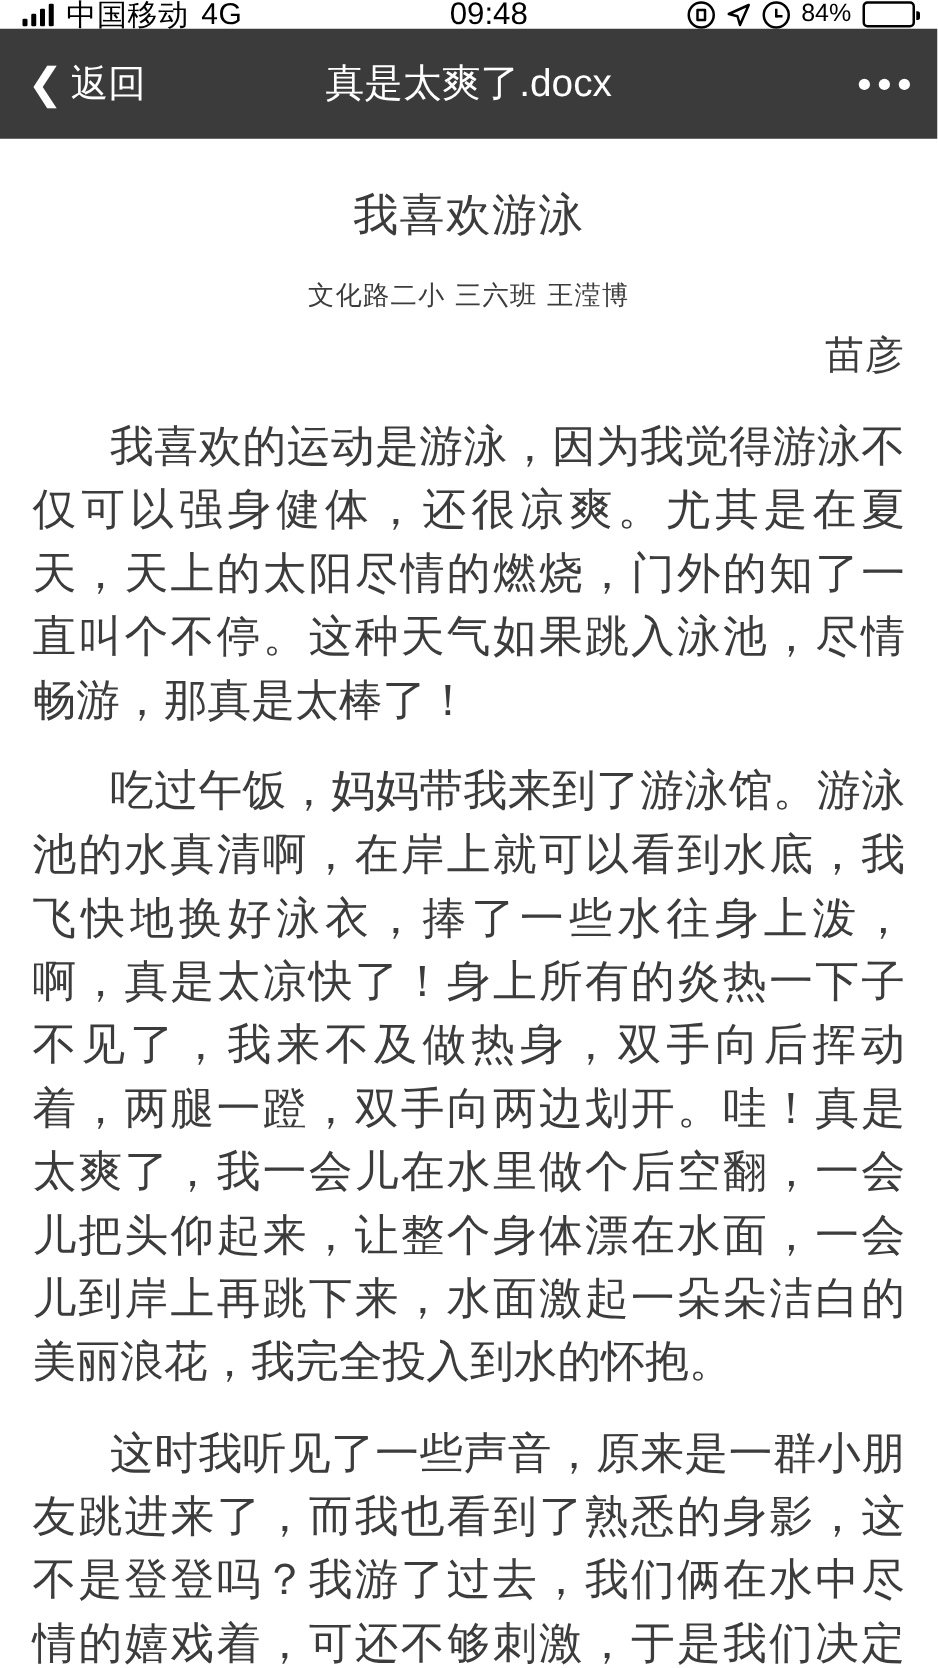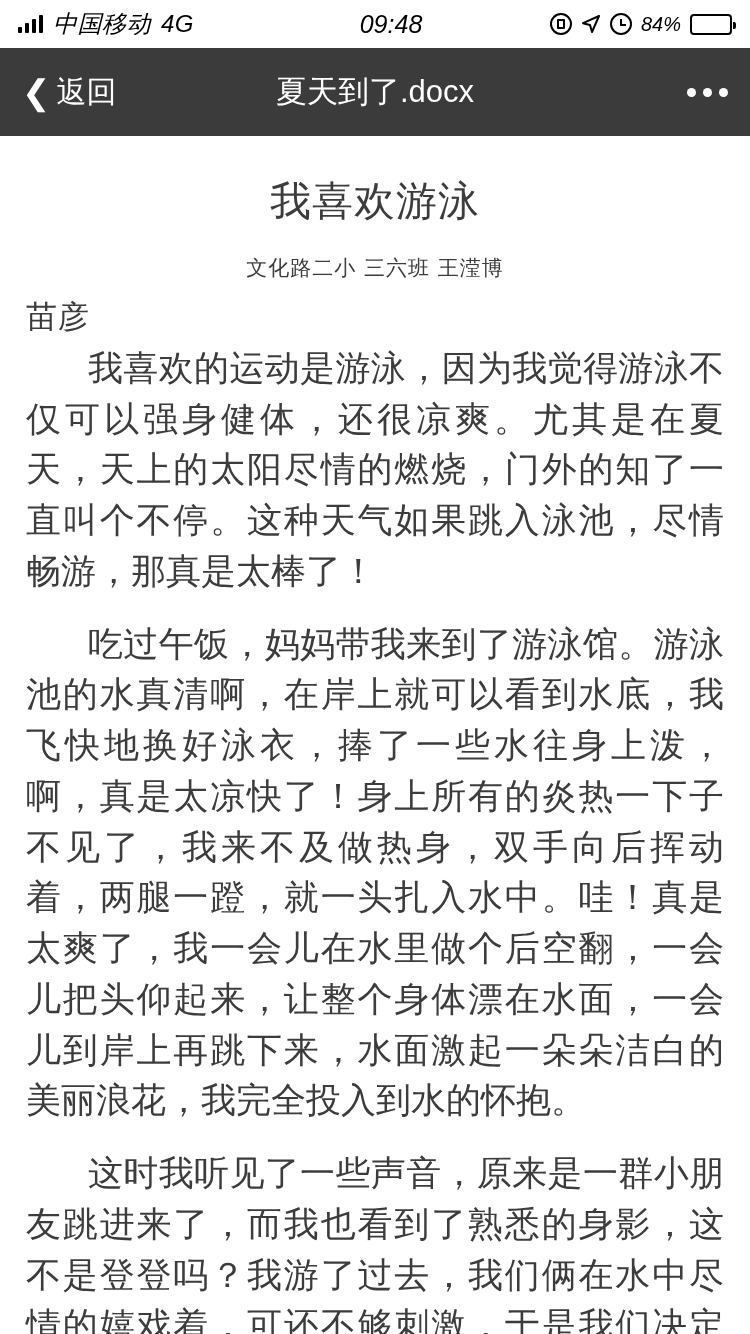--- a/index.html
+++ b/index.html
@@ -9,28 +9,27 @@
   body {
     width: 750px;
     height: 1334px;
     background: #ffffff;
     font-family: "Liberation Sans", "DejaVu Sans", sans-serif;
     overflow: hidden;
   }
 
   
   .status-bar {
-    height: 48px;
+    height: 23px;
     background: #ffffff;
     display: flex;
     align-items: center;
     padding: 0 18px;
     box-sizing: border-box;
     position: relative;
-    font-style: italic;
   }
   .status-left {
     display: flex;
     align-items: center;
     gap: 10px;
   }
   .signal-bars {
     display: flex;
     align-items: flex-end;
     gap: 3px;
@@ -186,38 +185,39 @@
   }
 
   
   .doc {
     padding: 36px 26px 0 26px;
     box-sizing: border-box;
     color: #3c3c3c;
     font-family: "DejaVu Sans", "Liberation Sans", sans-serif;
   }
   .doc-title {
-    font-size: 41px;
+    font-size: 36px;
     text-align: center;
     margin: 0 0 22px 0;
     line-height: 1.45;
     letter-spacing: 1px;
   }
   .doc-byline {
     font-size: 21px;
     margin: 0 0 10px 0;
     line-height: 1.45;
     text-align: center;
     letter-spacing: 1px;
   }
   .doc-byline2 {
     font-size: 31px;
-    margin: 0 0 4px 0;
+    margin: 0 0 26px 0;
     line-height: 1.45;
     letter-spacing: 1px;
+    text-align: right;
   }
   .doc-para {
     font-size: 35px;
     line-height: 1.45;
     margin: 0 0 22px 0;
     text-indent: 62px;
     letter-spacing: 0px;
     text-align: justify;
   }
 </style>
@@ -249,28 +249,28 @@
       <span class="level" style="width:84%"></span>
     </span>
   </div>
 </div>
 
 <div class="nav-bar">
   <div class="nav-back">
     <span class="chev">❮</span>
     <span>返回</span>
   </div>
-  <div class="nav-title">夏天到了.docx</div>
+  <div class="nav-title">真是太爽了.docx</div>
   <div class="nav-more">
     <i></i>
       <i></i>
       <i></i>
   </div>
 </div>
 
 <div class="doc">
   <p class="doc-title">我喜欢游泳</p>
   <p class="doc-byline">文化路二小 三六班 王滢博</p>
   <p class="doc-byline2">苗彦</p>
   <p class="doc-para">我喜欢的运动是游泳，因为我觉得游泳不仅可以强身健体，还很凉爽。尤其是在夏天，天上的太阳尽情的燃烧，门外的知了一直叫个不停。这种天气如果跳入泳池，尽情畅游，那真是太棒了！</p>
-  <p class="doc-para">吃过午饭，妈妈带我来到了游泳馆。游泳池的水真清啊，在岸上就可以看到水底，我飞快地换好泳衣，捧了一些水往身上泼，啊，真是太凉快了！身上所有的炎热一下子不见了，我来不及做热身，双手向后挥动着，两腿一蹬，就一头扎入水中。哇！真是太爽了，我一会儿在水里做个后空翻，一会儿把头仰起来，让整个身体漂在水面，一会儿到岸上再跳下来，水面激起一朵朵洁白的美丽浪花，我完全投入到水的怀抱。</p>
+  <p class="doc-para">吃过午饭，妈妈带我来到了游泳馆。游泳池的水真清啊，在岸上就可以看到水底，我飞快地换好泳衣，捧了一些水往身上泼，啊，真是太凉快了！身上所有的炎热一下子不见了，我来不及做热身，双手向后挥动着，两腿一蹬，双手向两边划开。哇！真是太爽了，我一会儿在水里做个后空翻，一会儿把头仰起来，让整个身体漂在水面，一会儿到岸上再跳下来，水面激起一朵朵洁白的美丽浪花，我完全投入到水的怀抱。</p>
   <p class="doc-para">这时我听见了一些声音，原来是一群小朋友跳进来了，而我也看到了熟悉的身影，这不是登登吗？我游了过去，我们俩在水中尽情的嬉戏着，可还不够刺激，于是我们决定来个蛙泳比赛。蛙泳我可是最拿手了，比赛刚开始我一个冲刺就把他给超过了，然后我双腿用力一蹬，双手向两边划开，时而把头沉到水底，时而探出头换口气，就这样边享受着水的魅力，边轻轻松松的赢了登</p>
 </div>
 
 </body></html>

